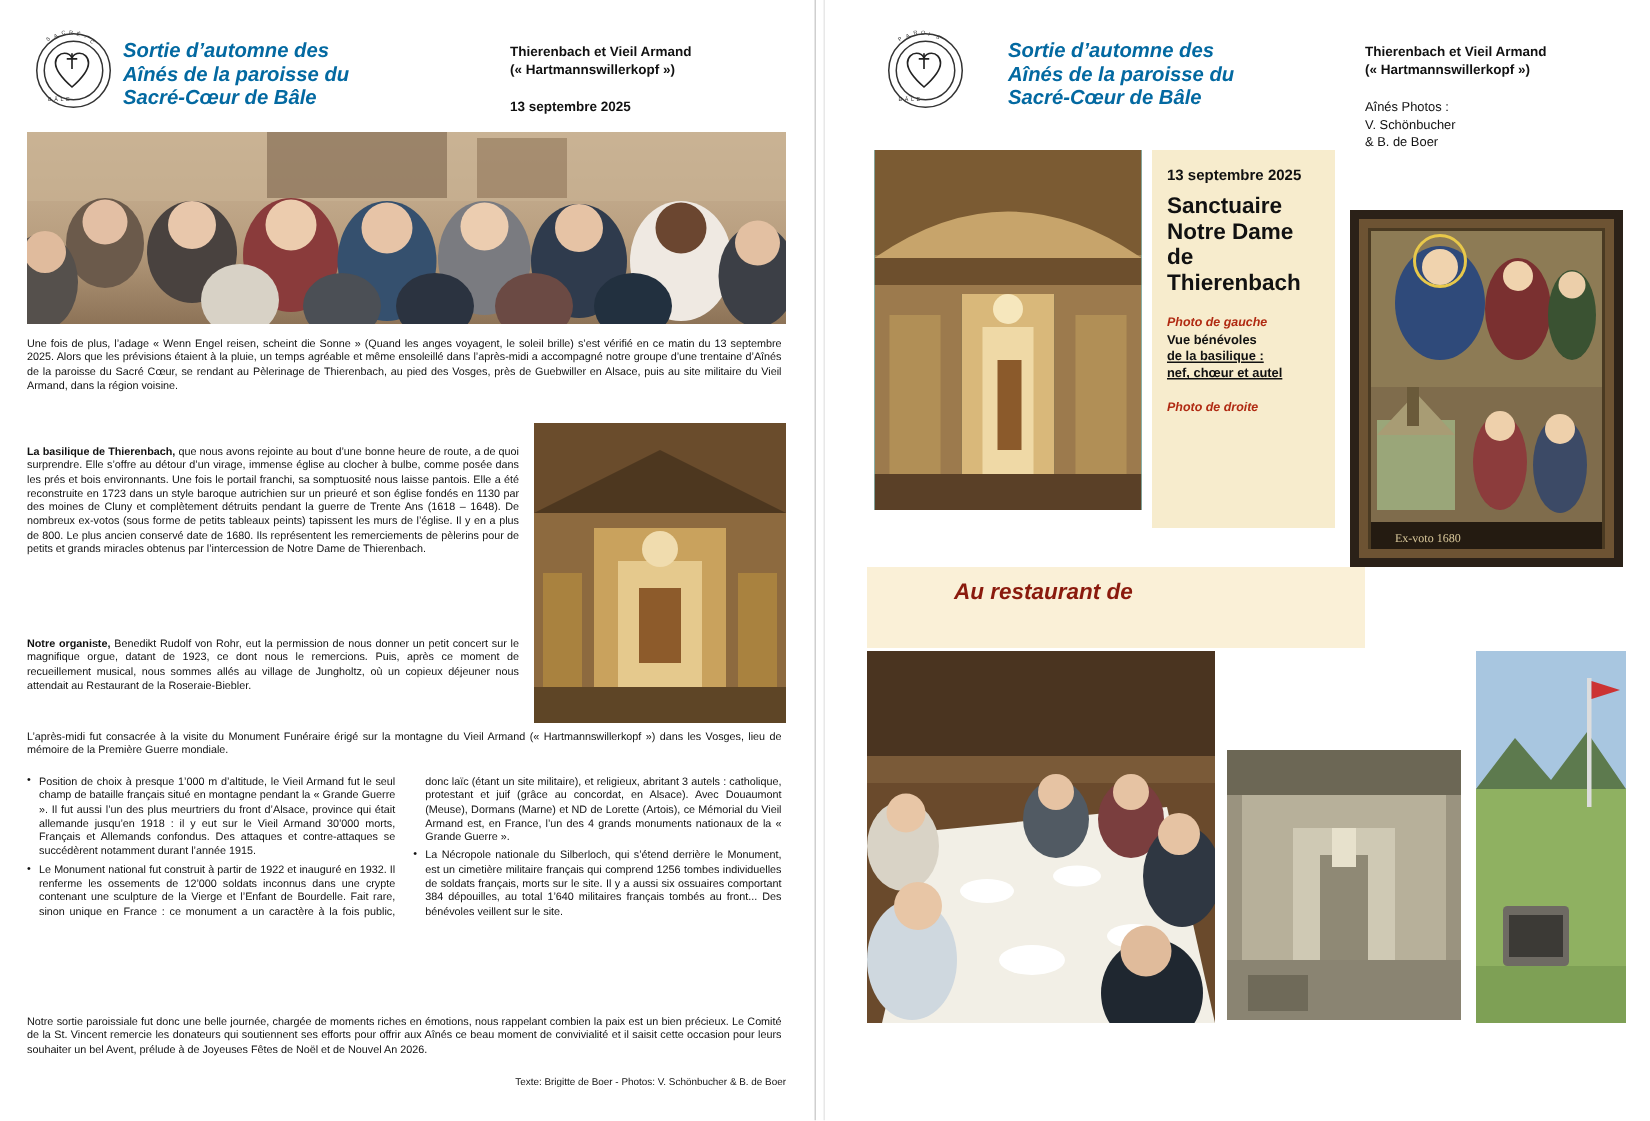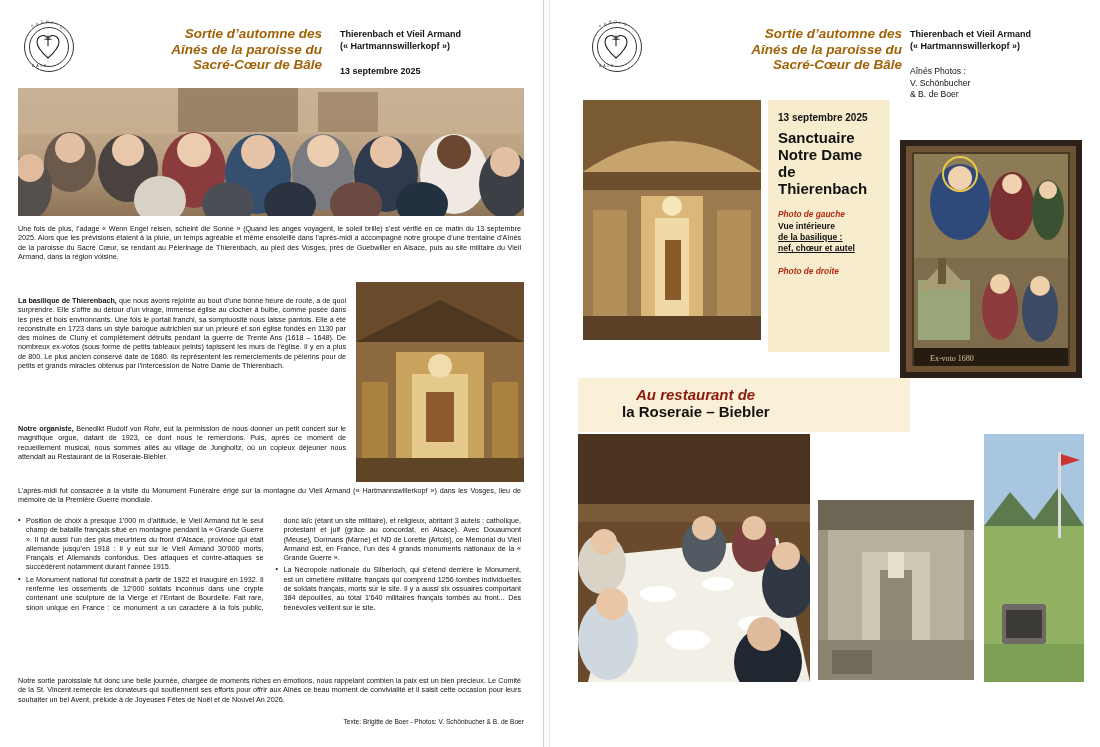--- a/index.html
+++ b/index.html
@@ -13,22 +13,22 @@
     overflow:hidden;
   }
   .page{position:absolute;top:0;left:0;width:1100px;height:747px;}
   .fold{position:absolute;left:543px;top:0;width:1px;height:747px;background:#cfcfcf;}
   .fold2{position:absolute;left:549px;top:0;width:1px;height:747px;background:#e8e8e8;}
 
   
   .blk{position:absolute;}
   .img{position:absolute;background:#0f766e;overflow:hidden;}
   .title-it{
-    font-style:italic;font-weight:bold;color:#a16207;
-    font-size:13.5px;line-height:15.5px;text-align:right;
+    font-style:italic;font-weight:bold;color:#0369a1;
+    font-size:13.5px;line-height:15.5px;
   }
   .hdr-right{font-weight:bold;font-size:9px;line-height:12px;color:#111;}
   .date-b{font-weight:bold;font-size:9px;}
   p{margin:0 0 7px 0;text-align:justify;line-height:9.3px;}
   .b{font-weight:bold;}
   ul{margin:0;padding:0;list-style:none;}
   li{position:relative;padding-left:8px;margin-bottom:3px;text-align:justify;line-height:9.3px;}
   li:before{content:"•";position:absolute;left:0;top:-1px;}
 
   
@@ -253,21 +253,21 @@
     <div style="padding:12px 10px 0 10px;">
       <div class="b" style="font-size:10px;margin-bottom:6px;">13 septembre 2025</div>
       <div class="bigtitle">
         <div>Sanctuaire</div>
         <div>Notre Dame de</div>
         <div>Thierenbach</div>
       </div>
       <div style="height:12px;"></div>
       <div class="sub-it">Photo de gauche</div>
       <div class="b" style="font-size:8.6px;line-height:11px;margin-top:2px;">
-        <div>Vue intérieure</div>
+        <div>Vue bénévoles</div>
         <div style="text-decoration:underline;">de la basilique :</div>
         <div style="text-decoration:underline;">nef, chœur et autel</div>
       </div>
       <div style="height:12px;"></div>
       <div class="sub-it">Photo de droite</div>
     </div>
   </div>
 
   <div class="img" style="left:900px;top:140px;width:182px;height:238px;">
     <svg class="ph" viewBox="0 0 182 238" preserveAspectRatio="none">
@@ -293,21 +293,20 @@
       <ellipse cx="140" cy="170" rx="18" ry="32" fill="#3c4a66"></ellipse>
       <circle cx="140" cy="146" r="10" fill="#eed0ab"></circle>
       <rect x="14" y="208" width="154" height="18" fill="#241b11"></rect>
       <text x="30" y="221" font-size="8" fill="#d8c79a" font-family="serif">Ex-voto  1680</text>
     </svg>
   </div>
 
   <div class="blk cream2" style="left:578px;top:378px;width:332px;height:54px;">
     <div style="padding:8px 0 0 26px;">
       <div style="font-style:italic;font-weight:bold;font-size:15px;color:#8a1a0d;padding-left:32px;">Au restaurant de</div>
-      <div style="font-weight:bold;font-size:15px;color:#111;padding-left:18px;">la Roseraie – Biebler</div>
     </div>
   </div>
 
   <div class="img" style="left:578px;top:434px;width:232px;height:248px;">
     <svg class="ph" viewBox="0 0 232 248" preserveAspectRatio="none">
       <rect width="232" height="248" fill="#6a4a2c"></rect>
       <rect x="0" y="0" width="232" height="70" fill="#4a3420"></rect>
       <rect x="0" y="70" width="232" height="18" fill="#7a5a38"></rect>
       <path d="M40 120 L200 104 L232 248 L10 248 Z" fill="#f2efe6"></path>
       <ellipse cx="80" cy="160" rx="18" ry="8" fill="#ffffff"></ellipse>

